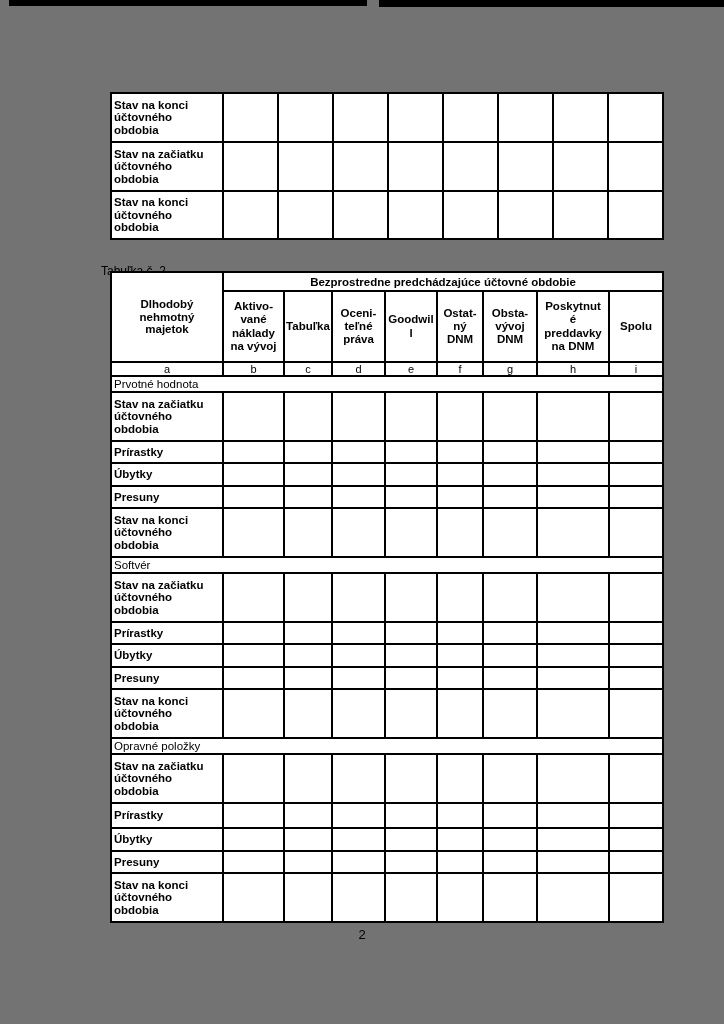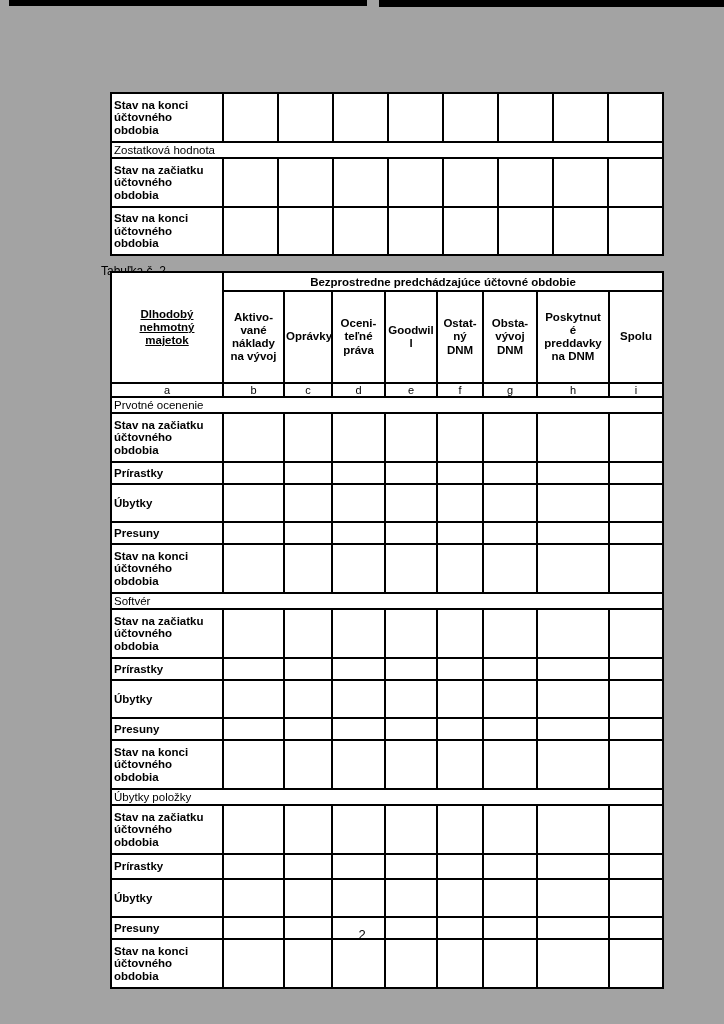--- a/index.html
+++ b/index.html
@@ -1,43 +1,43 @@
 <!DOCTYPE html>
 <html><head>
 <meta charset="utf-8">
 <style>
   html,body { margin:0; padding:0; background:#e8e8e8; }
   .page {
-    position:relative; width:724px; height:1024px; background:#a3a3a3;
+    position:relative; width:724px; height:1024px; background:#737373;
     font-family:"Liberation Sans", sans-serif; color:#000;
     overflow:hidden;
   }
   .scanbar { position:absolute; background:#000; height:6px; top:0; }
   .scanbar.seg1 { left:9px;  width:358px; }
   .scanbar.seg2 { left:379px; width:345px; height:7px; }
 
   table { border-collapse:collapse; table-layout:fixed; position:absolute; background:#fff; }
   td { border:2px solid #000; padding:0; vertical-align:middle; overflow:hidden; }
 
   .t1 { left:110px; top:92px;  width:552px; }
   .t2 { left:110px; top:271px; width:552px; }
 
   .lbl  { font-weight:bold; font-size:11.5px; line-height:1.08; white-space:pre-line;
           text-align:left; padding:1px 1px 1px 2px; }
   .plain{ font-weight:bold; }
   .sect { font-weight:normal; font-size:11.5px; text-align:left; padding:1px 1px 1px 2px; }
-  .corner { font-weight:bold; font-size:11.5px; text-align:center; white-space:pre-line; line-height:1.12;text-decoration:underline; }
+  .corner { font-weight:bold; font-size:11.5px; text-align:center; white-space:pre-line; line-height:1.12; }
   .phead  { font-weight:bold; font-size:11.5px; text-align:center;border-radius:6px; }
   .hdr    { font-weight:bold; font-size:11.5px; text-align:center; white-space:pre-line;
             line-height:1.15; padding:1px; }
   .ltr    { font-weight:normal; font-size:11px; text-align:center; }
 
   tr.h49 { height:49px; } tr.h48 { height:48px; } tr.h15 { height:15px; }
-  tr.h19 { height:19px; } tr.h72 { height:92px; } tr.h14 { height:14px; }
-  tr.h22 { height:22px; } tr.h23 { height:38px; } tr.h25 { height:25px; }
+  tr.h19 { height:19px; } tr.h72 { height:71px; } tr.h14 { height:14px; }
+  tr.h22 { height:22px; } tr.h23 { height:23px; } tr.h25 { height:25px; }
 
   .caption { position:absolute; left:101px; top:264px; font-size:12px; }
   .pagenum { position:absolute; left:0; top:927px; width:724px; text-align:center; font-size:13px; }
 </style>
 </head>
 <body>
 
 <div class="page">
 
   <div class="scanbar seg1"></div>
@@ -62,23 +62,20 @@
 obdobia</td>
     <td></td>
           <td></td>
           <td></td>
           <td></td>
           <td></td>
           <td></td>
           <td></td>
           <td></td>
         </tr>
-    <tr class="h15">
-      <td class="sect" colspan="9">Zostatková hodnota</td>
-    </tr>
     <tr class="h49">
       <td class="lbl">Stav na začiatku
 účtovného
 obdobia</td>
     <td></td>
           <td></td>
           <td></td>
           <td></td>
           <td></td>
           <td></td>
@@ -121,21 +118,21 @@
       <td class="corner" rowspan="2">Dlhodobý
 nehmotný
 majetok</td>
       <td class="phead" colspan="8">Bezprostredne predchádzajúce účtovné obdobie</td>
     </tr>
     <tr class="h72">
       <td class="hdr">Aktivo-
 vané
 náklady
 na vývoj</td>
-      <td class="hdr">Oprávky</td>
+      <td class="hdr">Tabuľka</td>
       <td class="hdr">Oceni-
 teľné
 práva</td>
       <td class="hdr">Goodwil
 l</td>
       <td class="hdr">Ostat-
 ný
 DNM</td>
       <td class="hdr">Obsta-
 vývoj
@@ -152,21 +149,21 @@
       <td class="ltr">c</td>
       <td class="ltr">d</td>
       <td class="ltr">e</td>
       <td class="ltr">f</td>
       <td class="ltr">g</td>
       <td class="ltr">h</td>
       <td class="ltr">i</td>
     </tr>
 
     <tr class="h15">
-      <td class="sect" colspan="9">Prvotné ocenenie</td>
+      <td class="sect" colspan="9">Prvotné hodnota</td>
     </tr>
     <tr class="h49">
       <td class="lbl">Stav na začiatku
 účtovného
 obdobia</td>
     <td></td>
           <td></td>
           <td></td>
           <td></td>
           <td></td>
@@ -278,21 +275,21 @@
           <td></td>
           <td></td>
           <td></td>
           <td></td>
           <td></td>
           <td></td>
           <td></td>
         </tr>
 
     <tr class="h15">
-      <td class="sect" colspan="9">Úbytky položky</td>
+      <td class="sect" colspan="9">Opravné položky</td>
     </tr>
     <tr class="h49">
       <td class="lbl">Stav na začiatku
 účtovného
 obdobia</td>
     <td></td>
           <td></td>
           <td></td>
           <td></td>
           <td></td>

